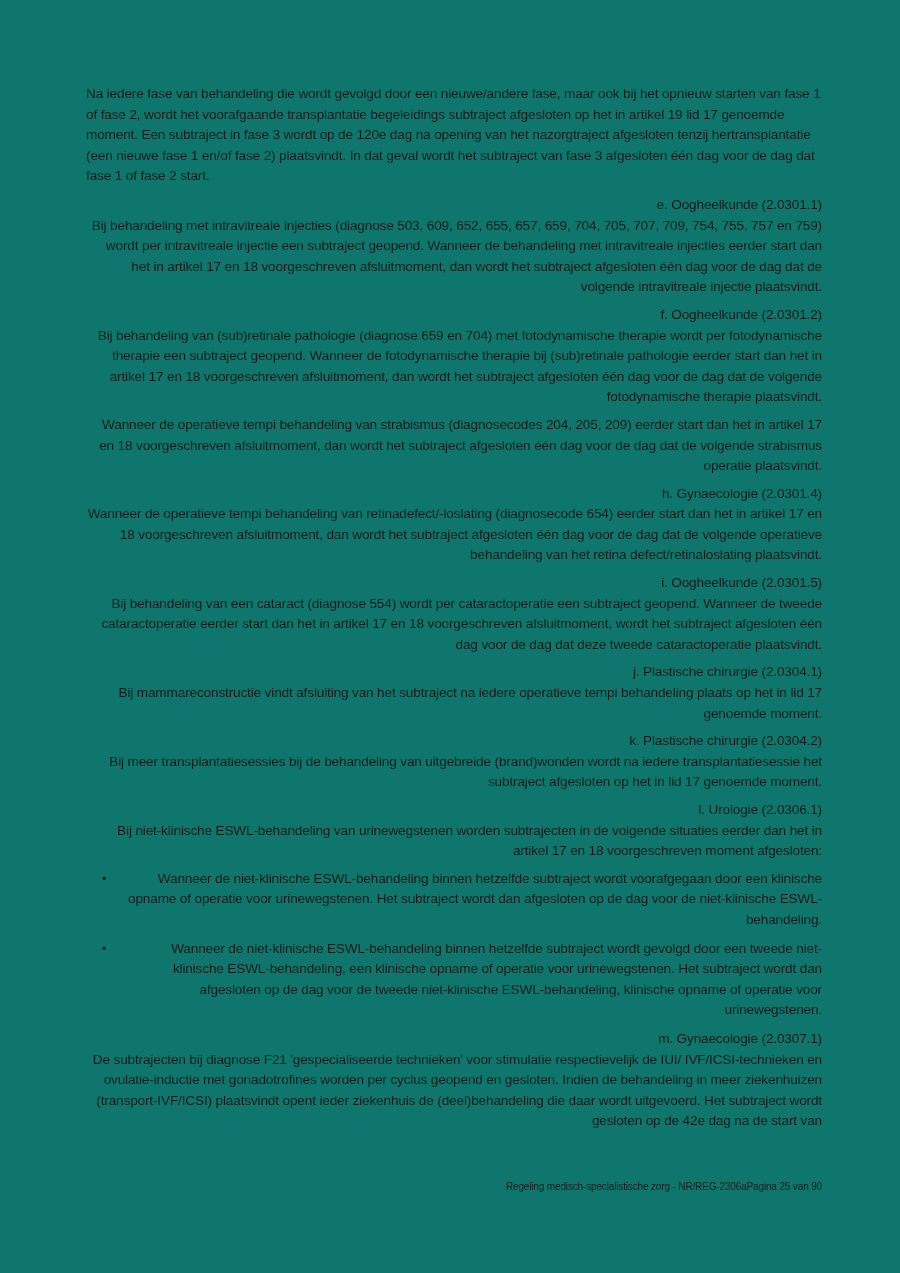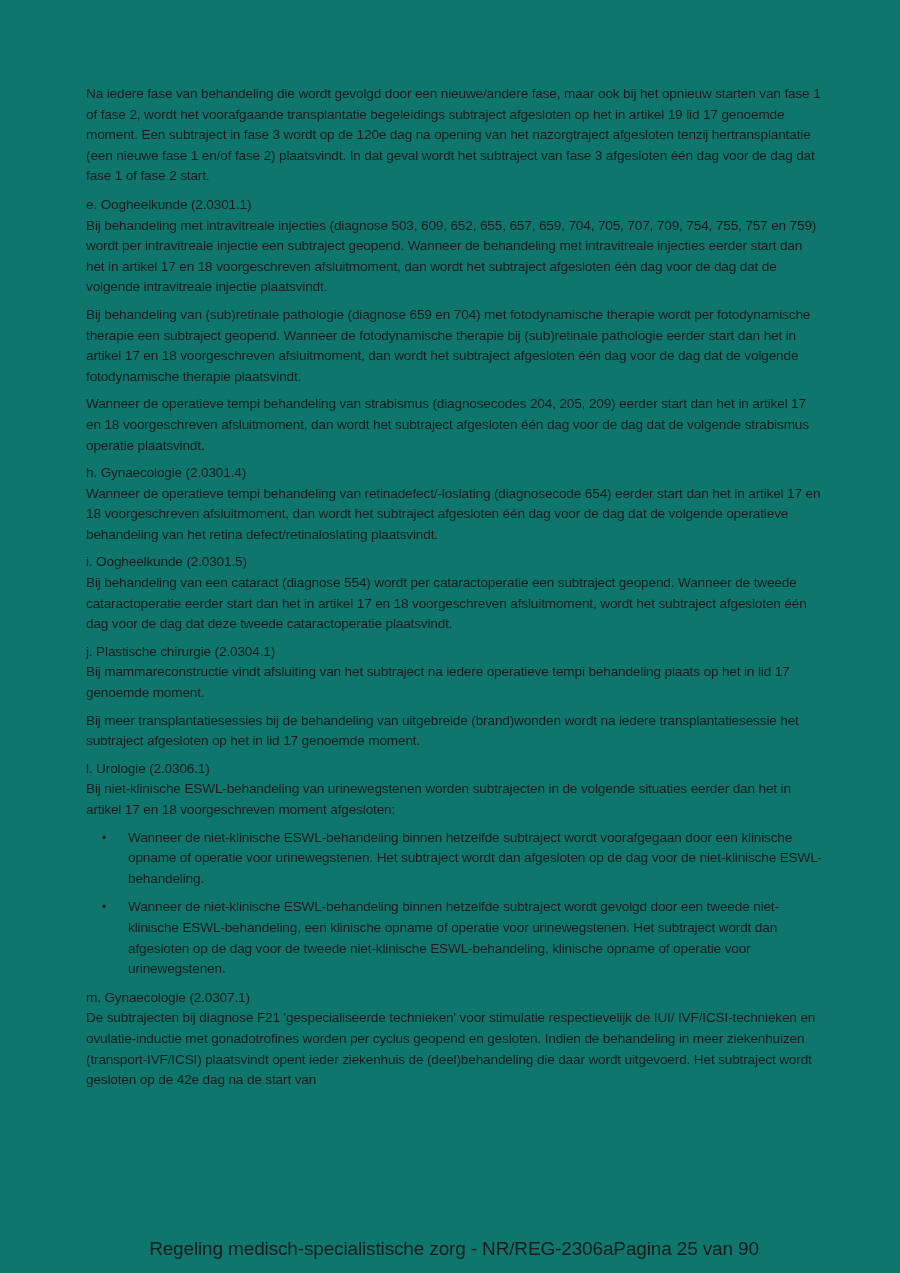--- a/index.html
+++ b/index.html
@@ -12,51 +12,52 @@
       font-size: 13.6px;
       line-height: 20.6px;
       letter-spacing: -0.15px;
       padding-left: 20px;
     }
     .content {
       position: absolute; left: 86px; top: 84px; width: 736px;
     }
     p { margin: 0; }
     .intro { margin-bottom: 8px; }
-    .section { margin-bottom: 7px; }
+    .section { margin-bottom: 7px; text-align: right; }
     .section .heading { margin: 0; }
     ul.bullets {
       list-style: none; margin: 7px 0 0 0; padding: 0;
     }
     ul.bullets li {
       position: relative; padding-left: 42px; margin-bottom: 8px;
     }
     ul.bullets li .bullet {
       position: absolute; left: 16px; top: 0; font-size: 12px;
     }
     .section.gap-before { }
     .footer {
-      position: absolute; left: 86px; top: 1240px; width: 736px;
-      display: flex; justify-content: center;
-      font-size: 19px; line-height: 18px;
+      position: absolute; left: 86px; top: 1178px; width: 736px;
+      display: flex; justify-content: flex-end;
+      font-size: 10px; line-height: 18px;
     }
   </style>
 </head>
 <body>
 
 <div class="page">
   <div class="content">
     <p class="intro">Na iedere fase van behandeling die wordt gevolgd door een nieuwe/andere fase, maar ook bij het opnieuw starten van fase 1 of fase 2, wordt het voorafgaande transplantatie begeleidings subtraject afgesloten op het in artikel 19 lid 17 genoemde moment. Een subtraject in fase 3 wordt op de 120e dag na opening van het nazorgtraject afgesloten tenzij hertransplantatie (een nieuwe fase 1 en/of fase 2) plaatsvindt. In dat geval wordt het subtraject van fase 3 afgesloten één dag voor de dag dat fase 1 of fase 2 start.</p>
 
     <div class="section">
       <p class="heading">e. Oogheelkunde (2.0301.1)</p>
       <p>Bij behandeling met intravitreale injecties (diagnose 503, 609, 652, 655, 657, 659, 704, 705, 707, 709, 754, 755, 757 en 759) wordt per intravitreale injectie een subtraject geopend. Wanneer de behandeling met intravitreale injecties eerder start dan het in artikel 17 en 18 voorgeschreven afsluitmoment, dan wordt het subtraject afgesloten één dag voor de dag dat de volgende intravitreale injectie plaatsvindt.</p>
     </div>
 
     <div class="section">
+      <p class="heading">f. Oogheelkunde (2.0301.2)</p>
       <p>Bij behandeling van (sub)retinale pathologie (diagnose 659 en 704) met fotodynamische therapie wordt per fotodynamische therapie een subtraject geopend. Wanneer de fotodynamische therapie bij (sub)retinale pathologie eerder start dan het in artikel 17 en 18 voorgeschreven afsluitmoment, dan wordt het subtraject afgesloten één dag voor de dag dat de volgende fotodynamische therapie plaatsvindt.</p>
     </div>
 
     <div class="section">
       <p>Wanneer de operatieve tempi behandeling van strabismus (diagnosecodes 204, 205, 209) eerder start dan het in artikel 17 en 18 voorgeschreven afsluitmoment, dan wordt het subtraject afgesloten één dag voor de dag dat de volgende strabismus operatie plaatsvindt.</p>
     </div>
 
     <div class="section">
       <p class="heading">h. Gynaecologie (2.0301.4)</p>
       <p>Wanneer de operatieve tempi behandeling van retinadefect/-loslating (diagnosecode 654) eerder start dan het in artikel 17 en 18 voorgeschreven afsluitmoment, dan wordt het subtraject afgesloten één dag voor de dag dat de volgende operatieve behandeling van het retina defect/retinaloslating plaatsvindt.</p>
@@ -66,20 +67,21 @@
       <p class="heading">i. Oogheelkunde (2.0301.5)</p>
       <p>Bij behandeling van een cataract (diagnose 554) wordt per cataractoperatie een subtraject geopend. Wanneer de tweede cataractoperatie eerder start dan het in artikel 17 en 18 voorgeschreven afsluitmoment, wordt het subtraject afgesloten één dag voor de dag dat deze tweede cataractoperatie plaatsvindt.</p>
     </div>
 
     <div class="section">
       <p class="heading">j. Plastische chirurgie (2.0304.1)</p>
       <p>Bij mammareconstructie vindt afsluiting van het subtraject na iedere operatieve tempi behandeling plaats op het in lid 17 genoemde moment.</p>
     </div>
 
     <div class="section">
+      <p class="heading">k. Plastische chirurgie (2.0304.2)</p>
       <p>Bij meer transplantatiesessies bij de behandeling van uitgebreide (brand)wonden wordt na iedere transplantatiesessie het subtraject afgesloten op het in lid 17 genoemde moment.</p>
     </div>
 
     <div class="section">
       <p class="heading">l. Urologie (2.0306.1)</p>
       <p>Bij niet-klinische ESWL-behandeling van urinewegstenen worden subtrajecten in de volgende situaties eerder dan het in artikel 17 en 18 voorgeschreven moment afgesloten:</p>
       <ul class="bullets">
         <li>
           <span class="bullet">•</span>
           <span>Wanneer de niet-klinische ESWL-behandeling binnen hetzelfde subtraject wordt voorafgegaan door een klinische opname of operatie voor urinewegstenen. Het subtraject wordt dan afgesloten op de dag voor de niet-klinische ESWL-behandeling.</span>

